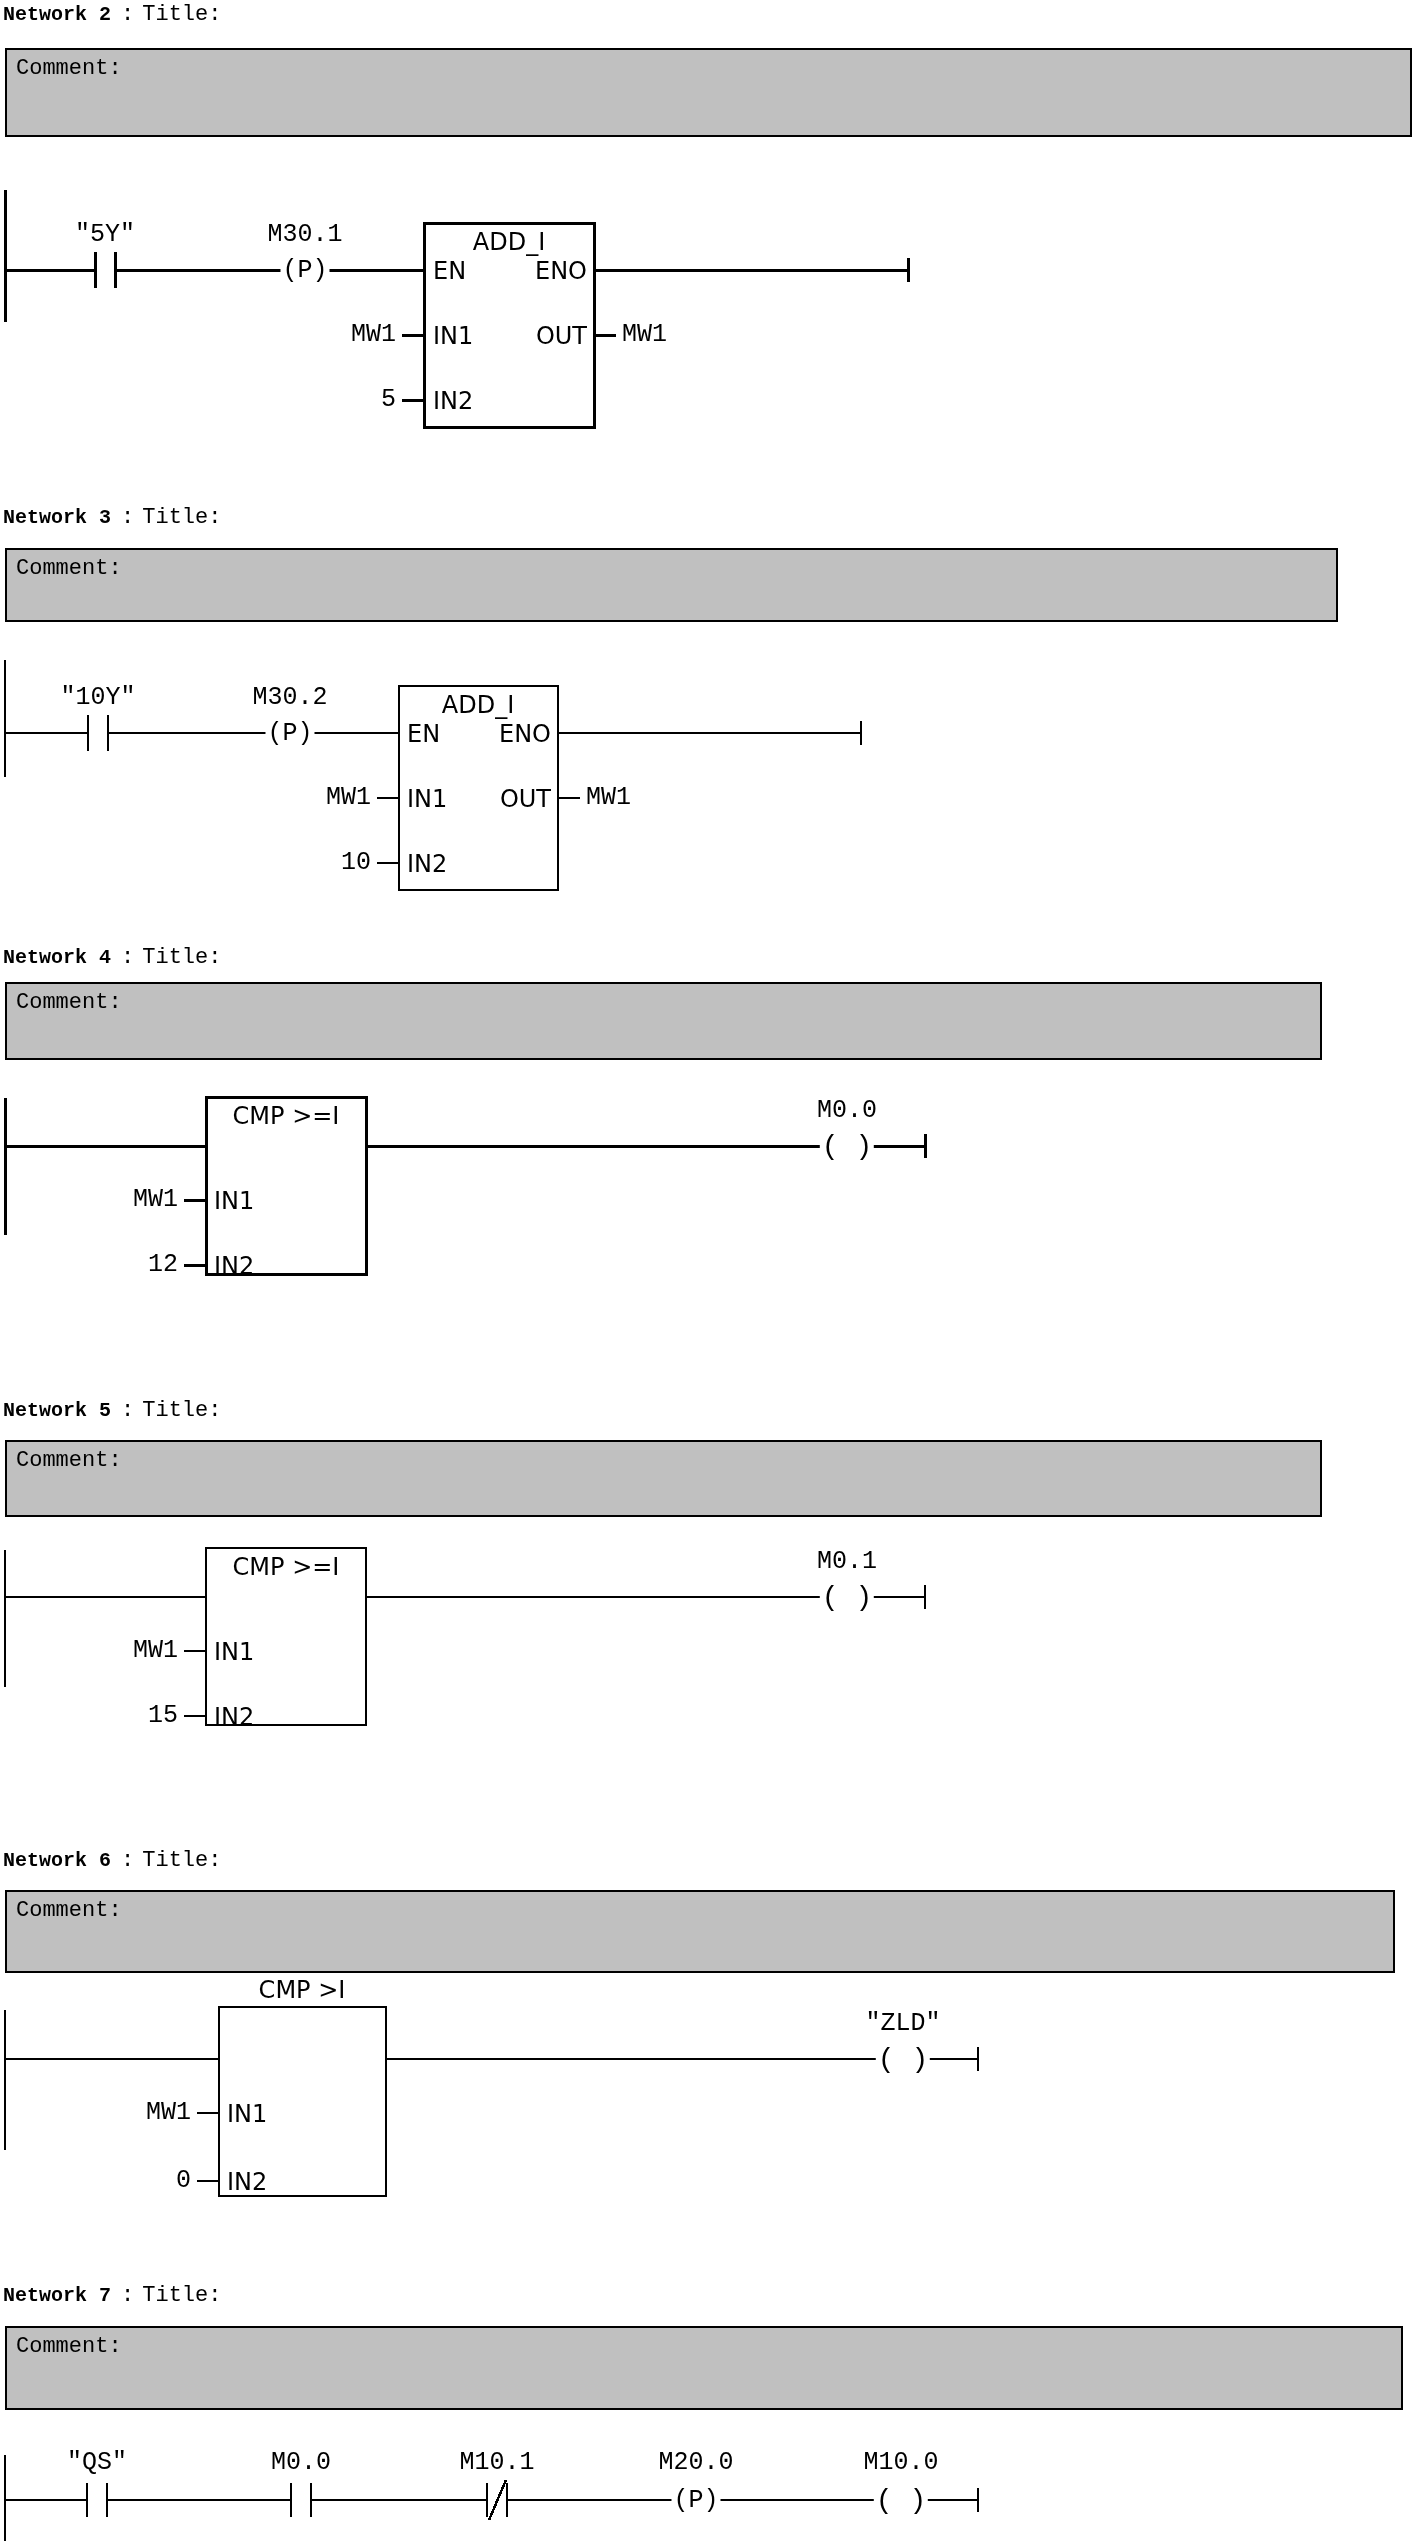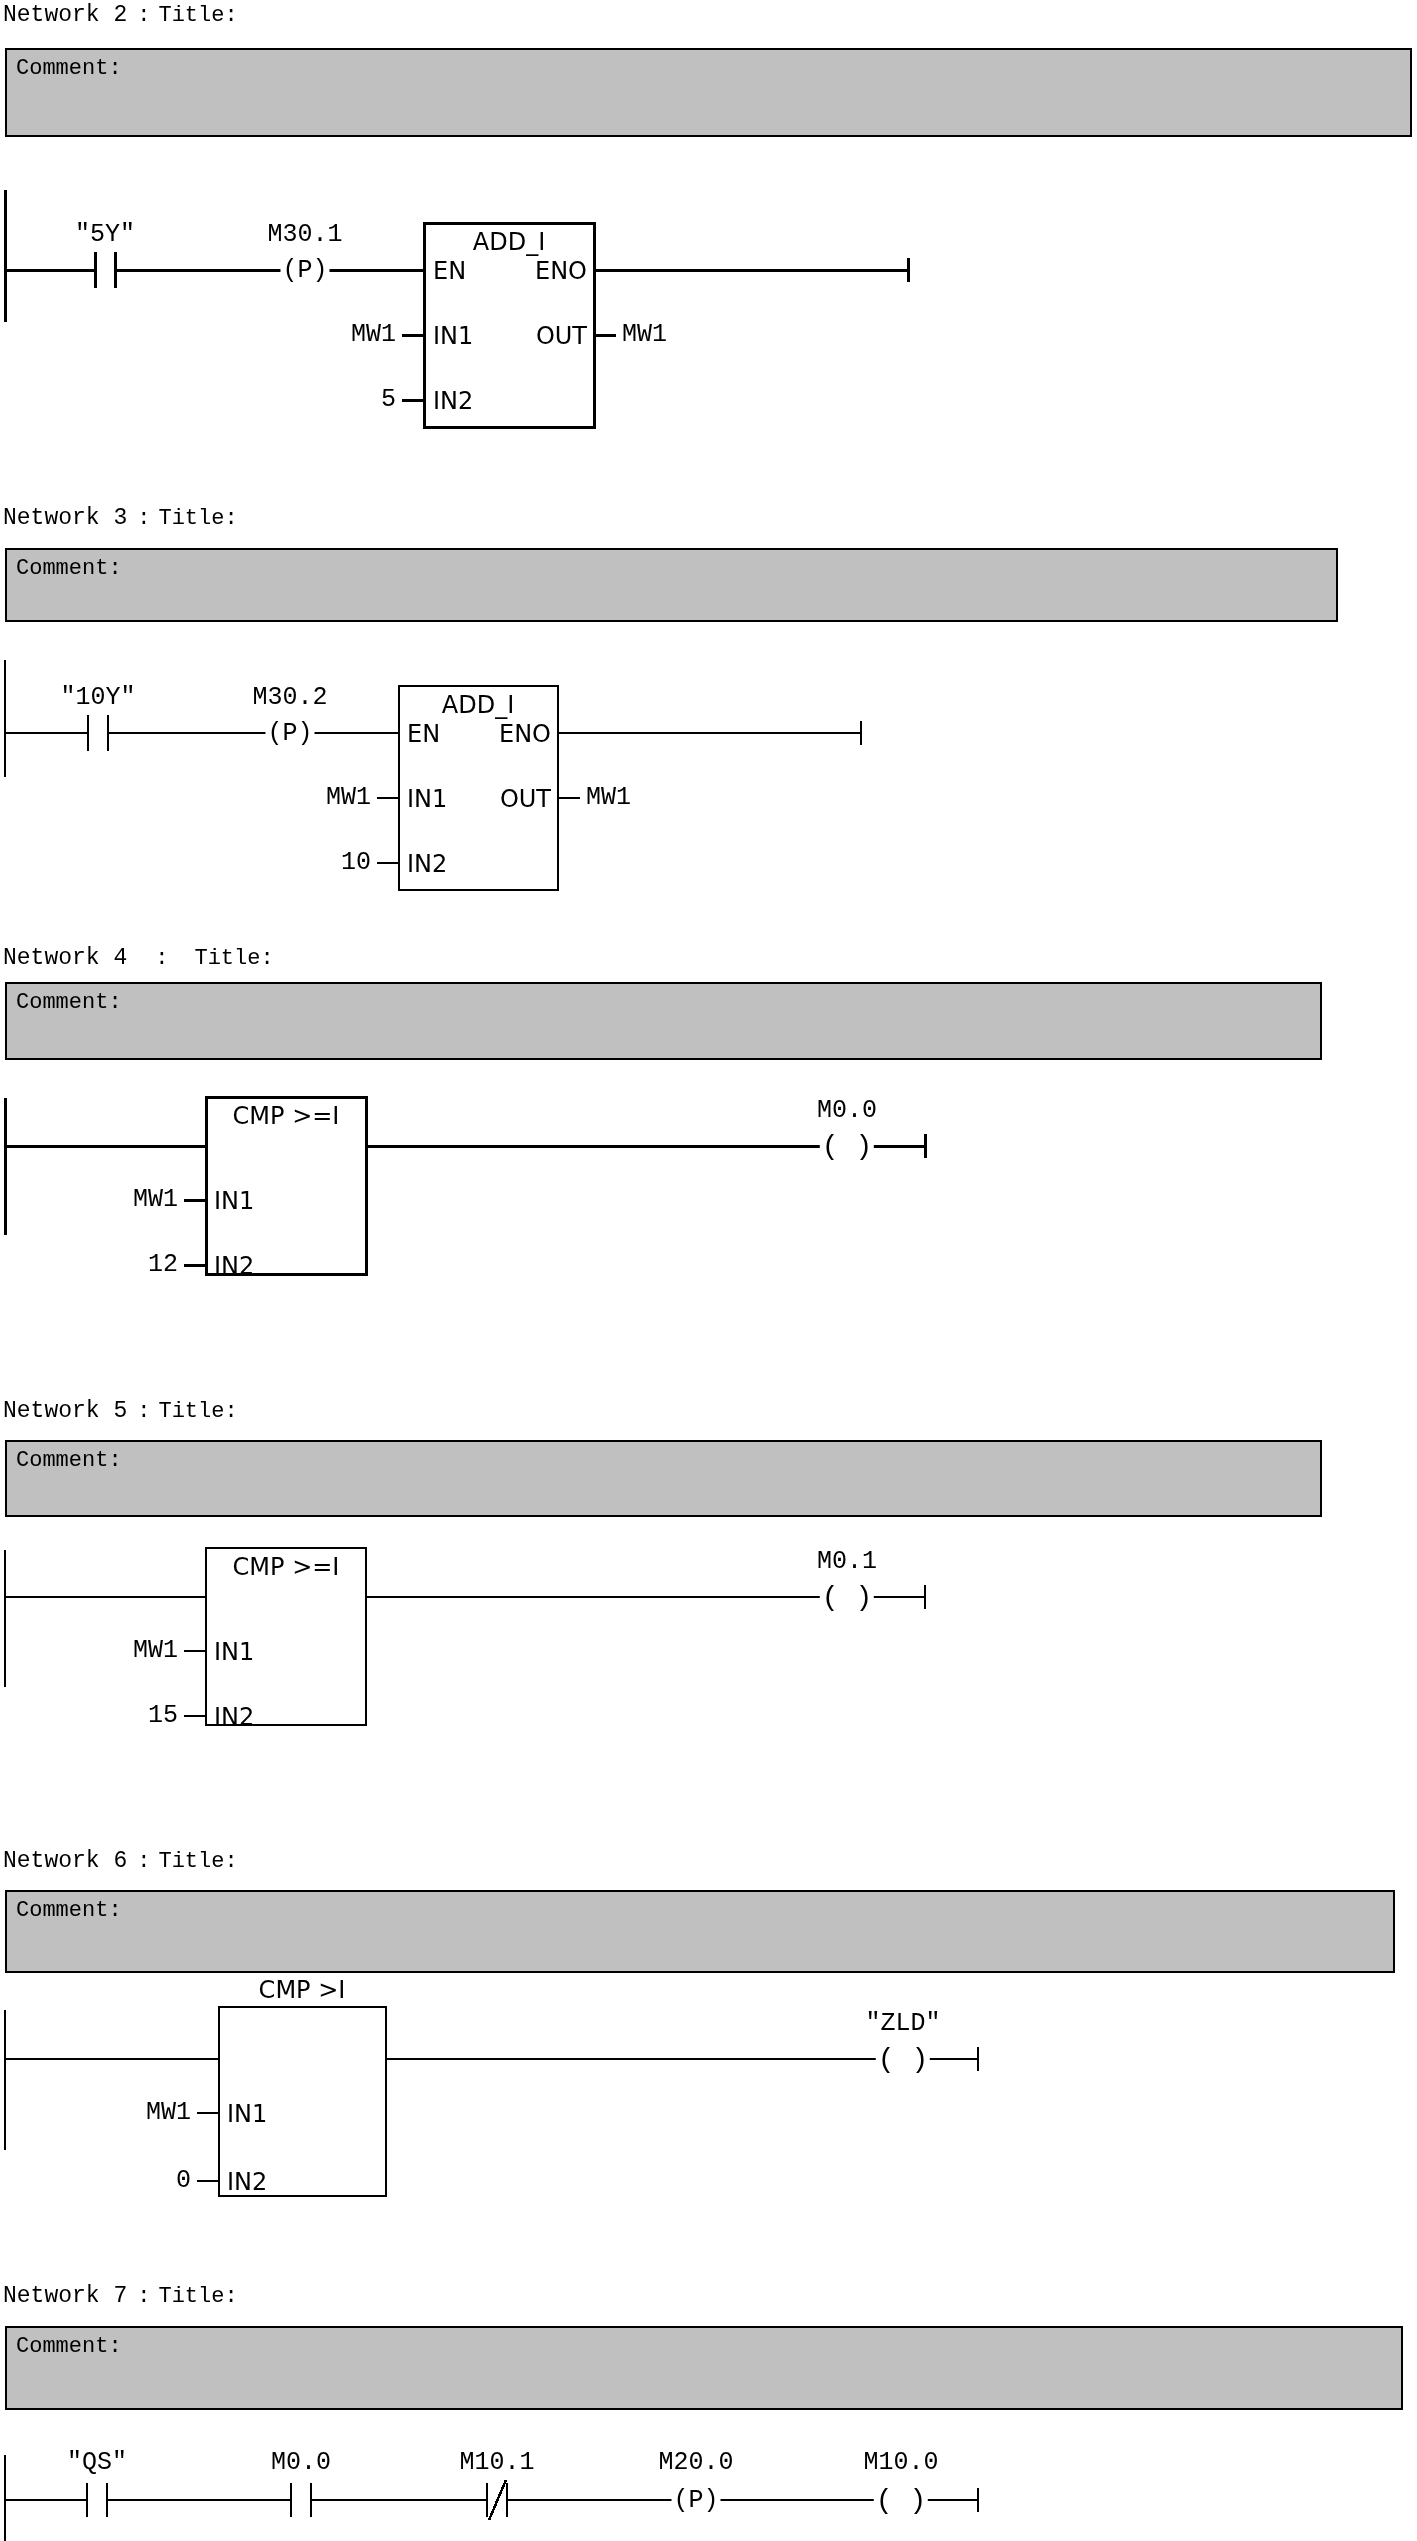--- a/index.html
+++ b/index.html
@@ -1,21 +1,21 @@
 <!DOCTYPE html>
 <html><head>
 <meta charset="utf-8">
 <style>
   html,body{margin:0;padding:0;background:#fff;}
   #page{position:relative;width:1417px;height:2541px;background:#ffffff;overflow:hidden;
         font-family:"Liberation Mono",monospace;color:#000;}
   .net{position:absolute;left:0;top:0;width:100%;height:100%;pointer-events:none;}
   .wires{position:absolute;left:0;top:0;z-index:1;}
   .hdr{position:absolute;display:flex;align-items:baseline;white-space:pre;z-index:2;}
-  .hdr-name{font-size:23px;font-weight:400;font-family:"Liberation Mono",monospace;}
+  .hdr-name{font-size:20px;font-weight:700;font-family:"Liberation Mono",monospace;}
   .hdr-sep{font-size:22px;margin:0 8px 0 10px;}
   .hdr-title{font-size:22px;}
   .comment{position:absolute;background:#c0c0c0;border:2px solid #000;box-sizing:border-box;z-index:2;}
   .comment-label{display:block;padding:6px 9px;font-size:22px;font-family:"Liberation Mono",monospace;color:#000;}
   .lbl,.lbl-r,.lbl-l,.sym,.blk-title,.pin,.pin-r{position:absolute;white-space:pre;z-index:2;color:#000;}
   .lbl{transform:translate(-50%,-50%);font-family:"Liberation Mono",monospace;font-size:25px;}
   .lbl-r{transform:translate(-100%,-50%);font-family:"Liberation Mono",monospace;font-size:25px;}
   .lbl-l{transform:translate(0,-50%);font-family:"Liberation Mono",monospace;font-size:25px;}
   .blk-title{transform:translate(-50%,-50%);font-family:"DejaVu Sans",sans-serif;font-size:24px;text-align:right;}
   .pin{transform:translate(0,-50%);font-family:"DejaVu Sans",sans-serif;font-size:24px;}
@@ -146,21 +146,21 @@
     <span class="pin-r" style="left:551px;top:734px;">ENO</span>
     <span class="pin" style="left:407px;top:799px;">IN1</span>
     <span class="pin-r" style="left:551px;top:799px;">OUT</span>
     <span class="pin" style="left:407px;top:864px;">IN2</span>
     <span class="lbl-r" style="left:371px;top:797px;">MW1</span>
     <span class="lbl-r" style="left:371px;top:862px;">10</span>
     <span class="lbl-l" style="left:586px;top:797px;">MW1</span>
   </div>
 
   <div class="net">
-    <div class="hdr" style="left:3px;top:945px;gap:18px;">
+    <div class="hdr" style="left:3px;top:945px;">
       <span class="hdr-name">Network 4</span>
       <span class="hdr-sep">:</span>
       <span class="hdr-title">Title:</span>
     </div>
     <div class="comment" style="left:5px;top:982px;width:1317px;height:78px;">
       <span class="comment-label">Comment:</span>
     </div>
     <span class="blk-title" style="left:286px;top:1116px;">CMP &gt;=I</span>
     <span class="pin" style="left:214px;top:1201px;">IN1</span>
     <span class="pin" style="left:214px;top:1266px;">IN2</span>

